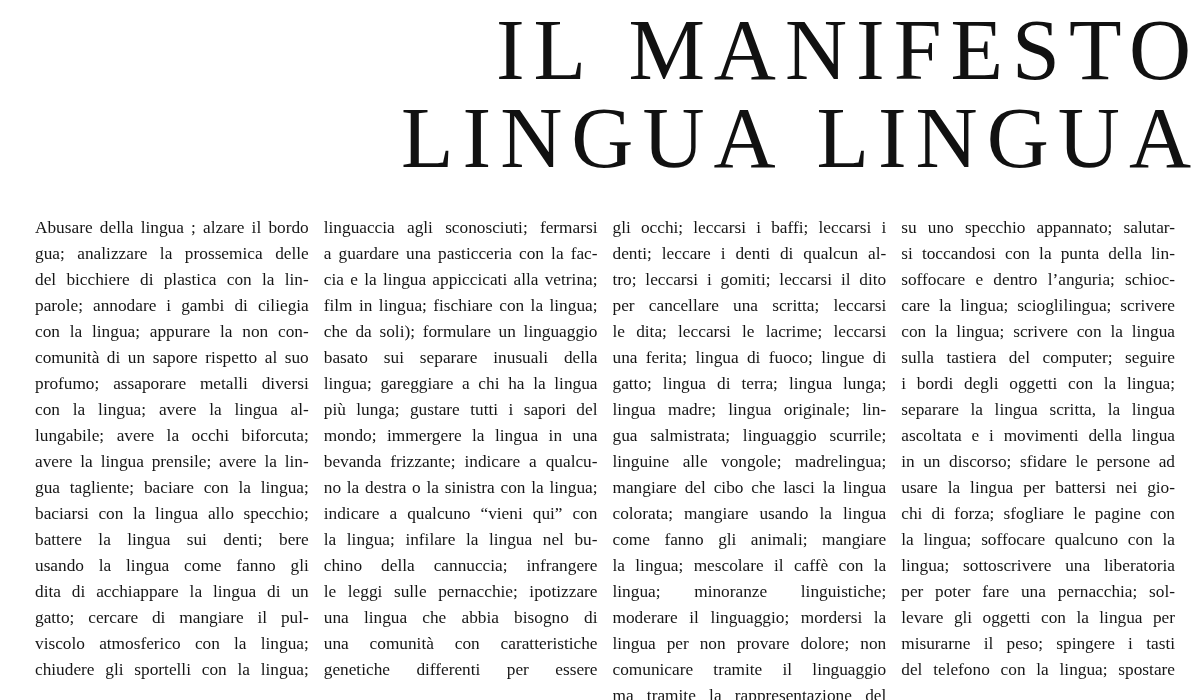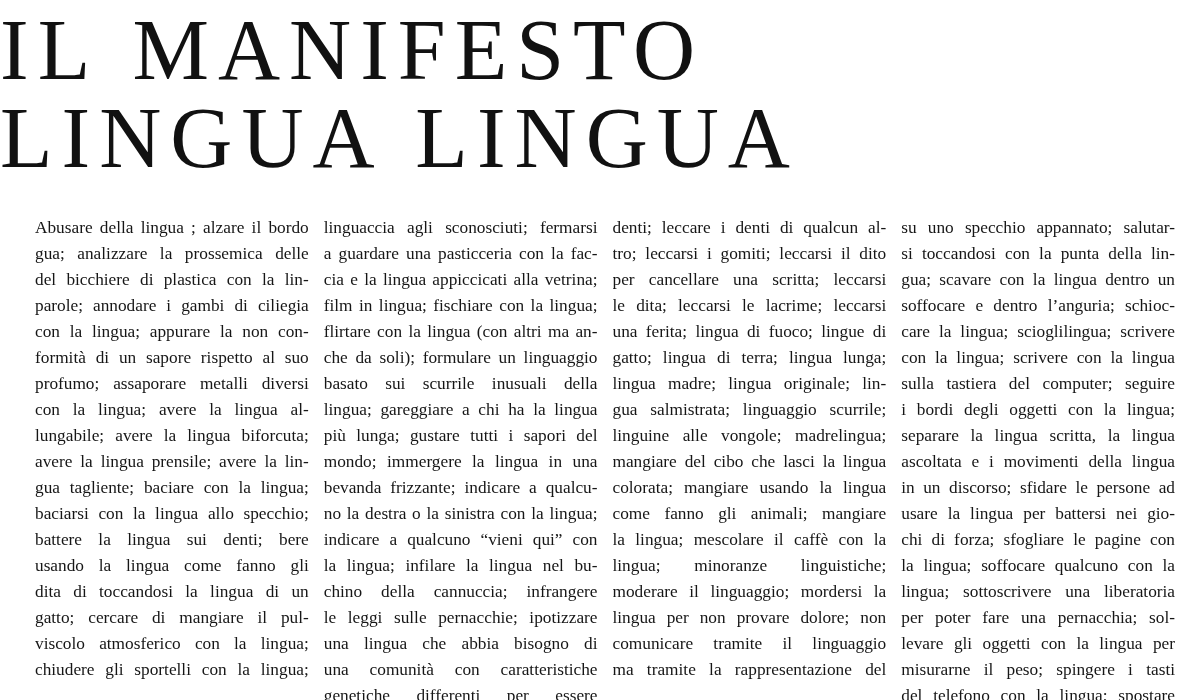--- a/index.html
+++ b/index.html
@@ -15,21 +15,21 @@
     overflow: hidden;
     color: #141414;
     font-family: "Liberation Serif", serif;
   }
   
   #title {
     position: absolute;
     top: 6px;
     left: 0;
     width: 1200px;
-    text-align: left;
+    text-align: right;
   }
   .title-line {
     font-family: "Liberation Serif", serif;
     font-size: 86px;
     line-height: 88px;
     font-weight: 400;
     letter-spacing: 9px;
     word-spacing: 6px;
     color: #111111;
     white-space: nowrap;
@@ -68,56 +68,56 @@
     <div class="title-line">LINGUA LINGUA</div>
   </header>
 
   <main id="body-text">
     <section class="column">
         <div class="line">Abusare della lingua ; alzare il bordo</div>
         <div class="line">gua; analizzare la prossemica delle</div>
         <div class="line">del bicchiere di plastica con la lin-</div>
         <div class="line">parole; annodare i gambi di ciliegia</div>
         <div class="line">con la lingua; appurare la non con-</div>
-        <div class="line">formità di un sapore rispetto al suo</div>
+        <div class="line">comunità di un sapore rispetto al suo</div>
         <div class="line">profumo; assaporare metalli diversi</div>
         <div class="line">con la lingua; avere la lingua al-</div>
-        <div class="line">lungabile; avere la lingua biforcuta;</div>
+        <div class="line">lungabile; avere la occhi biforcuta;</div>
         <div class="line">avere la lingua prensile; avere la lin-</div>
         <div class="line">gua tagliente; baciare con la lingua;</div>
         <div class="line">baciarsi con la lingua allo specchio;</div>
         <div class="line">battere la lingua sui denti; bere</div>
         <div class="line">usando la lingua come fanno gli</div>
-        <div class="line">dita di toccandosi la lingua di un</div>
+        <div class="line">dita di acchiappare la lingua di un</div>
         <div class="line">gatto; cercare di mangiare il pul-</div>
         <div class="line">viscolo atmosferico con la lingua;</div>
         <div class="line">chiudere gli sportelli con la lingua;</div>
       </section>
     <section class="column">
         <div class="line">linguaccia agli sconosciuti; fermarsi</div>
         <div class="line">a guardare una pasticceria con la fac-</div>
         <div class="line">cia e la lingua appiccicati alla vetrina;</div>
         <div class="line">film in lingua; fischiare con la lingua;</div>
-        <div class="line">flirtare con la lingua (con altri ma an-</div>
         <div class="line">che da soli); formulare un linguaggio</div>
-        <div class="line">basato sui scurrile inusuali della</div>
+        <div class="line">basato sui separare inusuali della</div>
         <div class="line">lingua; gareggiare a chi ha la lingua</div>
         <div class="line">più lunga; gustare tutti i sapori del</div>
         <div class="line">mondo; immergere la lingua in una</div>
         <div class="line">bevanda frizzante; indicare a qualcu-</div>
         <div class="line">no la destra o la sinistra con la lingua;</div>
         <div class="line">indicare a qualcuno “vieni qui” con</div>
         <div class="line">la lingua; infilare la lingua nel bu-</div>
         <div class="line">chino della cannuccia; infrangere</div>
         <div class="line">le leggi sulle pernacchie; ipotizzare</div>
         <div class="line">una lingua che abbia bisogno di</div>
         <div class="line">una comunità con caratteristiche</div>
         <div class="line">genetiche differenti per essere</div>
       </section>
     <section class="column">
+        <div class="line">gli occhi; leccarsi i baffi; leccarsi i</div>
         <div class="line">denti; leccare i denti di qualcun al-</div>
         <div class="line">tro; leccarsi i gomiti; leccarsi il dito</div>
         <div class="line">per cancellare una scritta; leccarsi</div>
         <div class="line">le dita; leccarsi le lacrime; leccarsi</div>
         <div class="line">una ferita; lingua di fuoco; lingue di</div>
         <div class="line">gatto; lingua di terra; lingua lunga;</div>
         <div class="line">lingua madre; lingua originale; lin-</div>
         <div class="line">gua salmistrata; linguaggio scurrile;</div>
         <div class="line">linguine alle vongole; madrelingua;</div>
         <div class="line">mangiare del cibo che lasci la lingua</div>
@@ -126,21 +126,20 @@
         <div class="line">la lingua; mescolare il caffè con la</div>
         <div class="line">lingua; minoranze linguistiche;</div>
         <div class="line">moderare il linguaggio; mordersi la</div>
         <div class="line">lingua per non provare dolore; non</div>
         <div class="line">comunicare tramite il linguaggio</div>
         <div class="line">ma tramite la rappresentazione del</div>
       </section>
     <section class="column">
         <div class="line">su uno specchio appannato; salutar-</div>
         <div class="line">si toccandosi con la punta della lin-</div>
-        <div class="line">gua; scavare con la lingua dentro un</div>
         <div class="line">soffocare e dentro l’anguria; schioc-</div>
         <div class="line">care la lingua; scioglilingua; scrivere</div>
         <div class="line">con la lingua; scrivere con la lingua</div>
         <div class="line">sulla tastiera del computer; seguire</div>
         <div class="line">i bordi degli oggetti con la lingua;</div>
         <div class="line">separare la lingua scritta, la lingua</div>
         <div class="line">ascoltata e i movimenti della lingua</div>
         <div class="line">in un discorso; sfidare le persone ad</div>
         <div class="line">usare la lingua per battersi nei gio-</div>
         <div class="line">chi di forza; sfogliare le pagine con</div>

